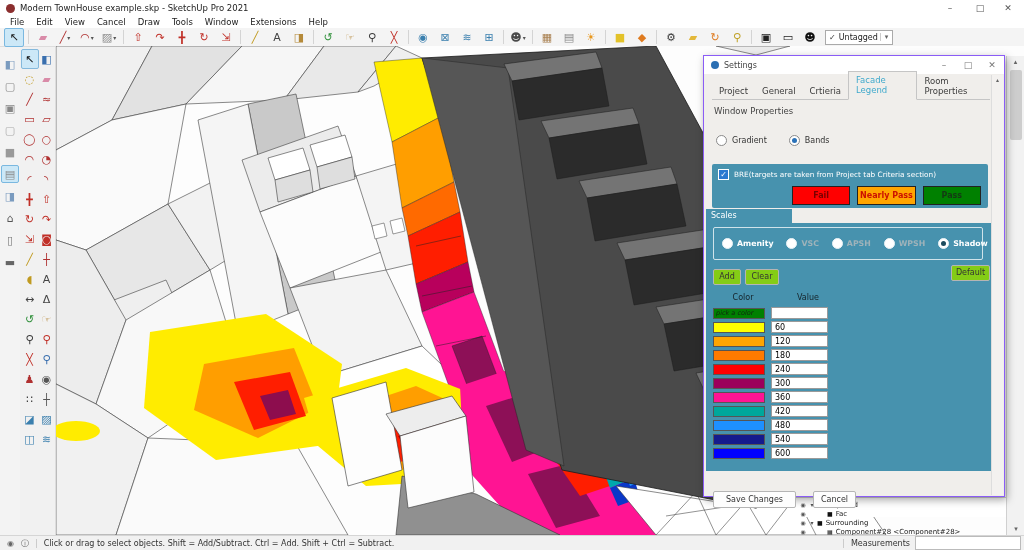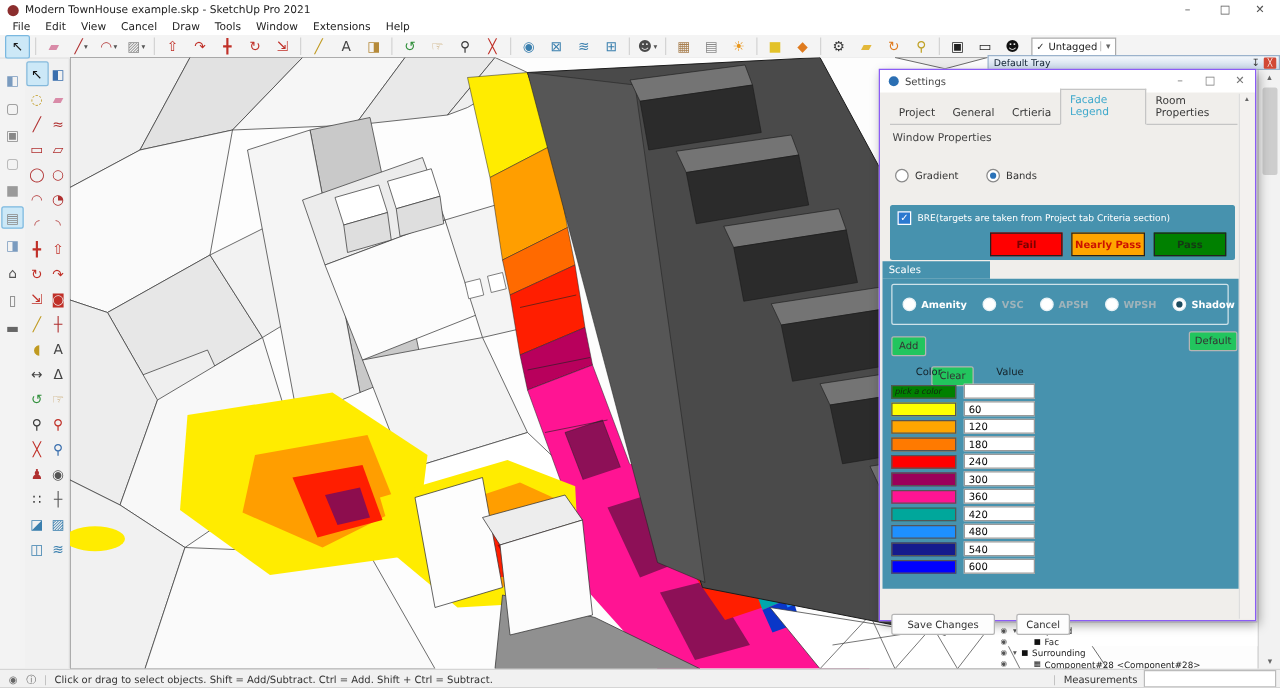--- a/index.html
+++ b/index.html
@@ -72,23 +72,23 @@
   #bre-buttons{display:flex;margin:6px 0 0 48px;padding-left:32px;}
   .bre-btn{width:60px;height:17px;border:1px solid #222;font-size:8px;font-weight:bold;display:flex;align-items:center;justify-content:center;margin-right:7px;}
   #scales-tab{position:absolute;left:2px;top:153px;width:86px;height:14px;background:#4792ae;color:#fff;font-size:8px;line-height:14px;padding-left:5px;box-sizing:border-box;}
   #scales-panel{position:absolute;left:2px;top:167px;width:286px;height:248px;background:#4792ae;}
   #scales-radio-box{position:absolute;left:7px;top:4px;width:270px;height:33px;border:1px solid #cfe3ea;border-radius:2px;display:flex;align-items:center;padding-left:8px;box-sizing:border-box;}
   .sc-item{display:flex;align-items:center;margin-right:13px;}
   .rc2{width:9px;height:9px;border-radius:50%;background:#fff;margin-right:4px;position:relative;border:1px solid #e8f2f6;}
   .rc2.checked::after{content:"";position:absolute;left:2px;top:2px;width:5px;height:5px;border-radius:50%;background:#1c4b5e;}
   .sc-label{font-size:7.8px;color:#fff;font-weight:bold;}
   .sc-label.dim{color:#9fb3ba;}
-  .tealbtn{position:absolute;background:#22c55e;border:1px solid #b5b5b5;border-radius:2px;font-size:8px;color:#333;text-align:center;line-height:14px;height:14px;}
+  .tealbtn{position:absolute;background:#84cc16;border:1px solid #b5b5b5;border-radius:2px;font-size:8px;color:#333;text-align:center;line-height:14px;height:14px;}
   #btn-add{left:7px;top:46px;width:26px;}
-  #btn-clear{left:39px;top:46px;width:32px;margin-top:24px;}
+  #btn-clear{left:39px;top:46px;width:32px;}
   #btn-default{left:245px;top:42px;width:37px;}
   #legend-head{position:absolute;left:7px;top:70px;width:150px;display:flex;font-size:8px;color:#15232a;}
   #col-color{width:60px;text-align:center;}
   #col-value{width:70px;text-align:center;}
   #legend-rows{position:absolute;left:7px;top:83px;}
   .lrow{display:flex;align-items:center;height:14px;}
   .swatch{width:52px;height:11px;border:1px solid #555;box-sizing:border-box;font-size:6.5px;font-style:italic;color:#10240f;line-height:9px;padding-left:2px;overflow:hidden;}
   .val-input{width:52px;height:10px;margin-left:6px;border:1px solid #9a9a9a;font-size:8px;font-family:"DejaVu Sans",sans-serif;padding:0 0 0 3px;}
   #dlg-footer{position:absolute;left:0;bottom:0;width:100%;height:26px;}
   .ftr-btn{position:absolute;top:5px;height:15px;background:#fdfdfd;border:1px solid #b5b5b5;border-radius:2px;font-size:8px;color:#333;text-align:center;line-height:15px;margin-top:16px;}
@@ -524,25 +524,20 @@
         </div>
         <div class="pbtn">
           <span style="color: rgb(58, 127, 174);">◫</span>
         </div>
         <div class="pbtn">
           <span style="color: rgb(58, 127, 174);">≋</span>
         </div>
       </div>
   </div>
 
-  <div id="tray-header">
-    <span id="tray-title">Default Tray</span>
-    <span id="tray-pin">↧</span>
-    <span id="tray-close">╳</span>
-  </div>
   <div id="tray-scroll">
     <div class="scr-arrow">▴</div>
     <div id="tray-thumb"></div>
     <div class="scr-arrow scr-bottom" style="width:18px;">▾</div>
   </div>
   <div id="outliner">
       <div class="out-row">
         <span class="out-eye">◉</span>
         <span class="out-exp" style="margin-left: 0px;">▾</span>
         <span class="out-ico">■</span>

